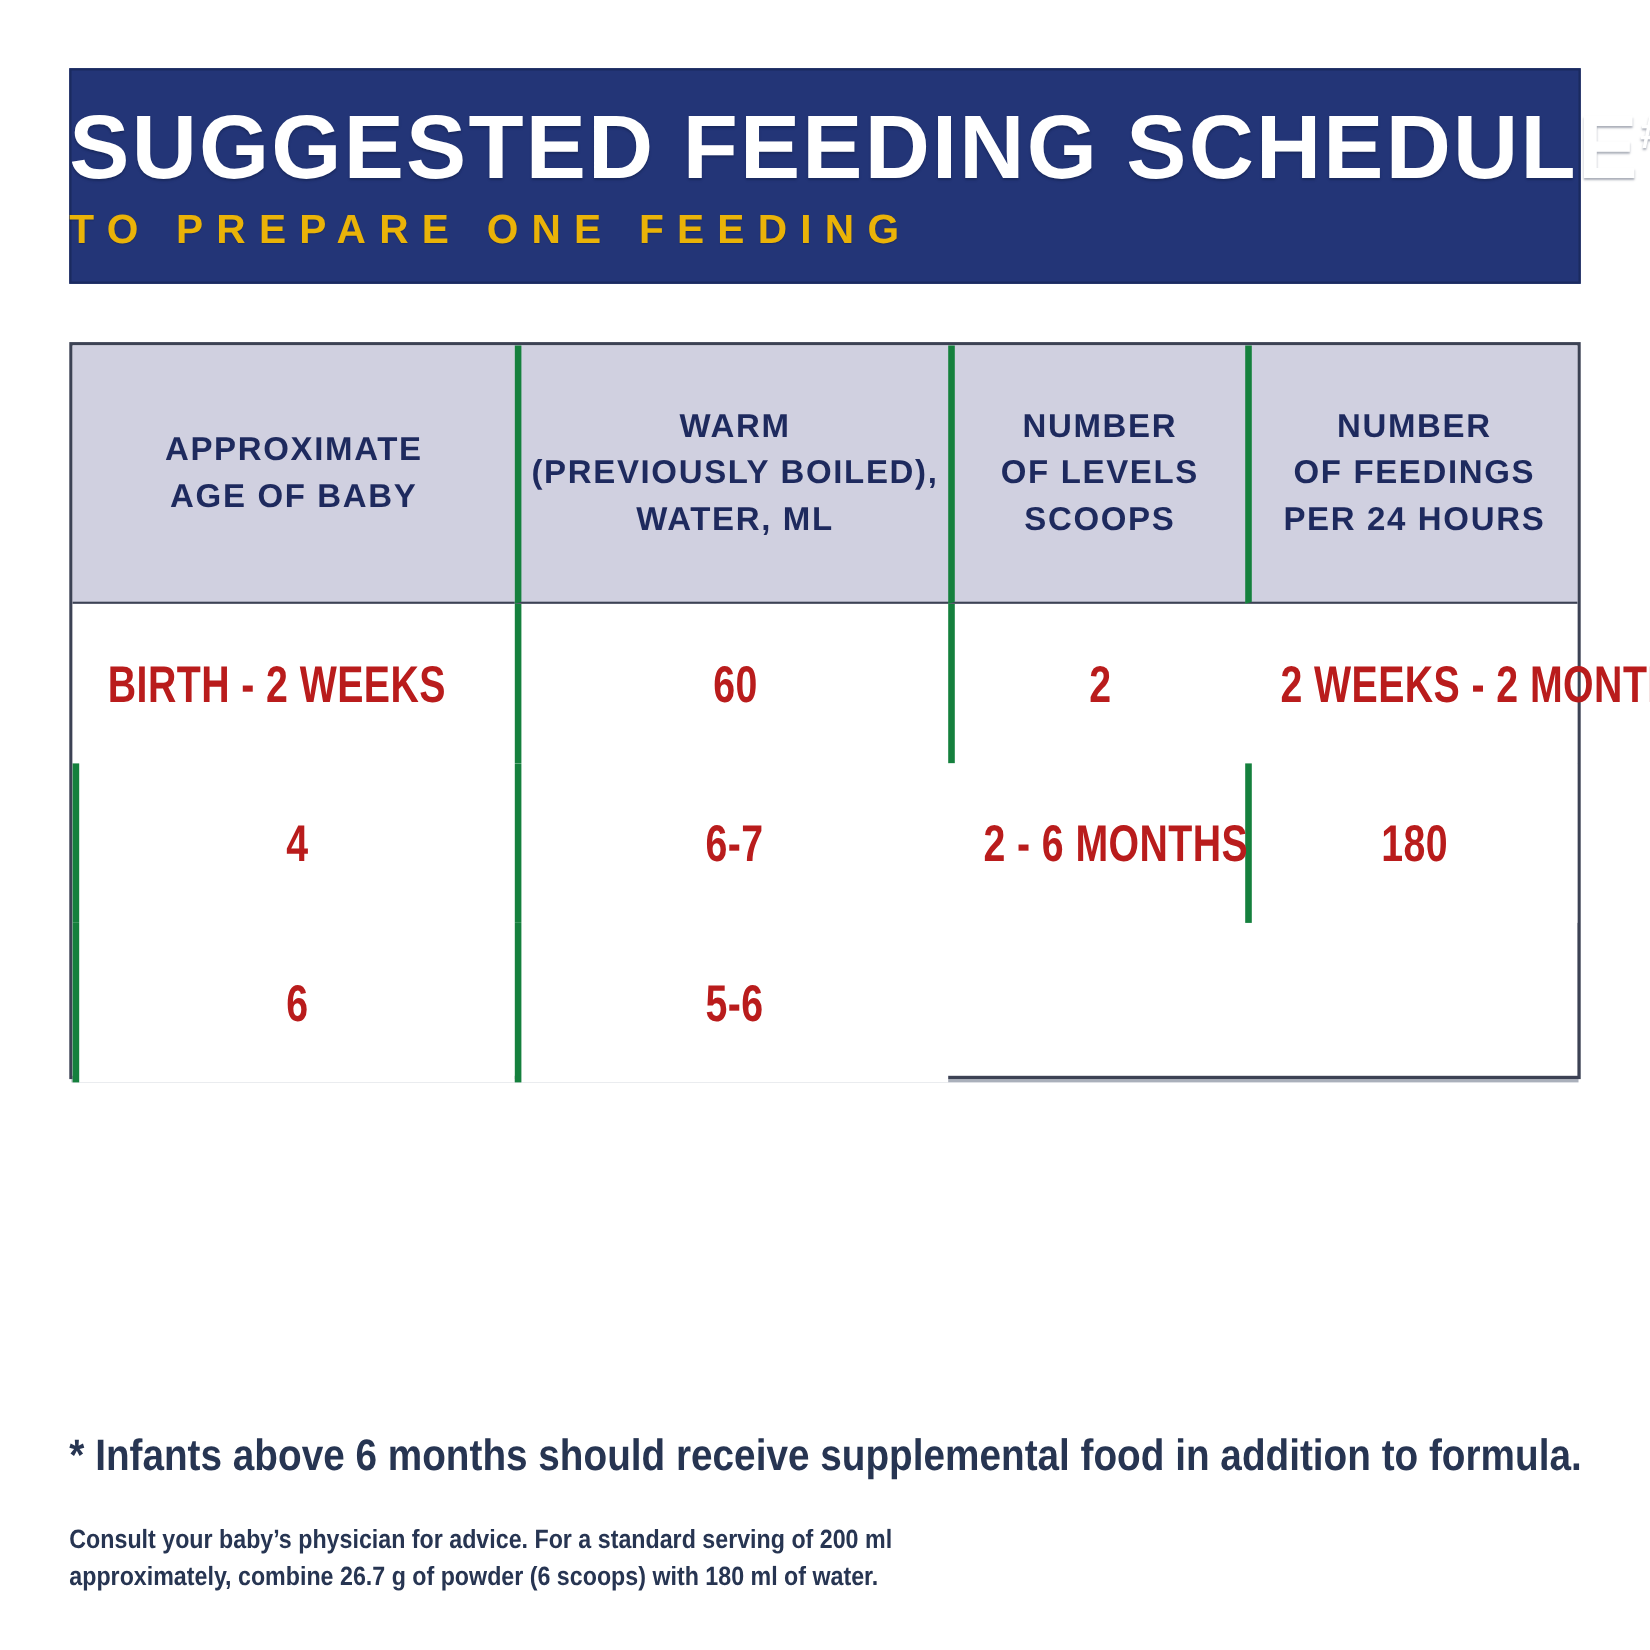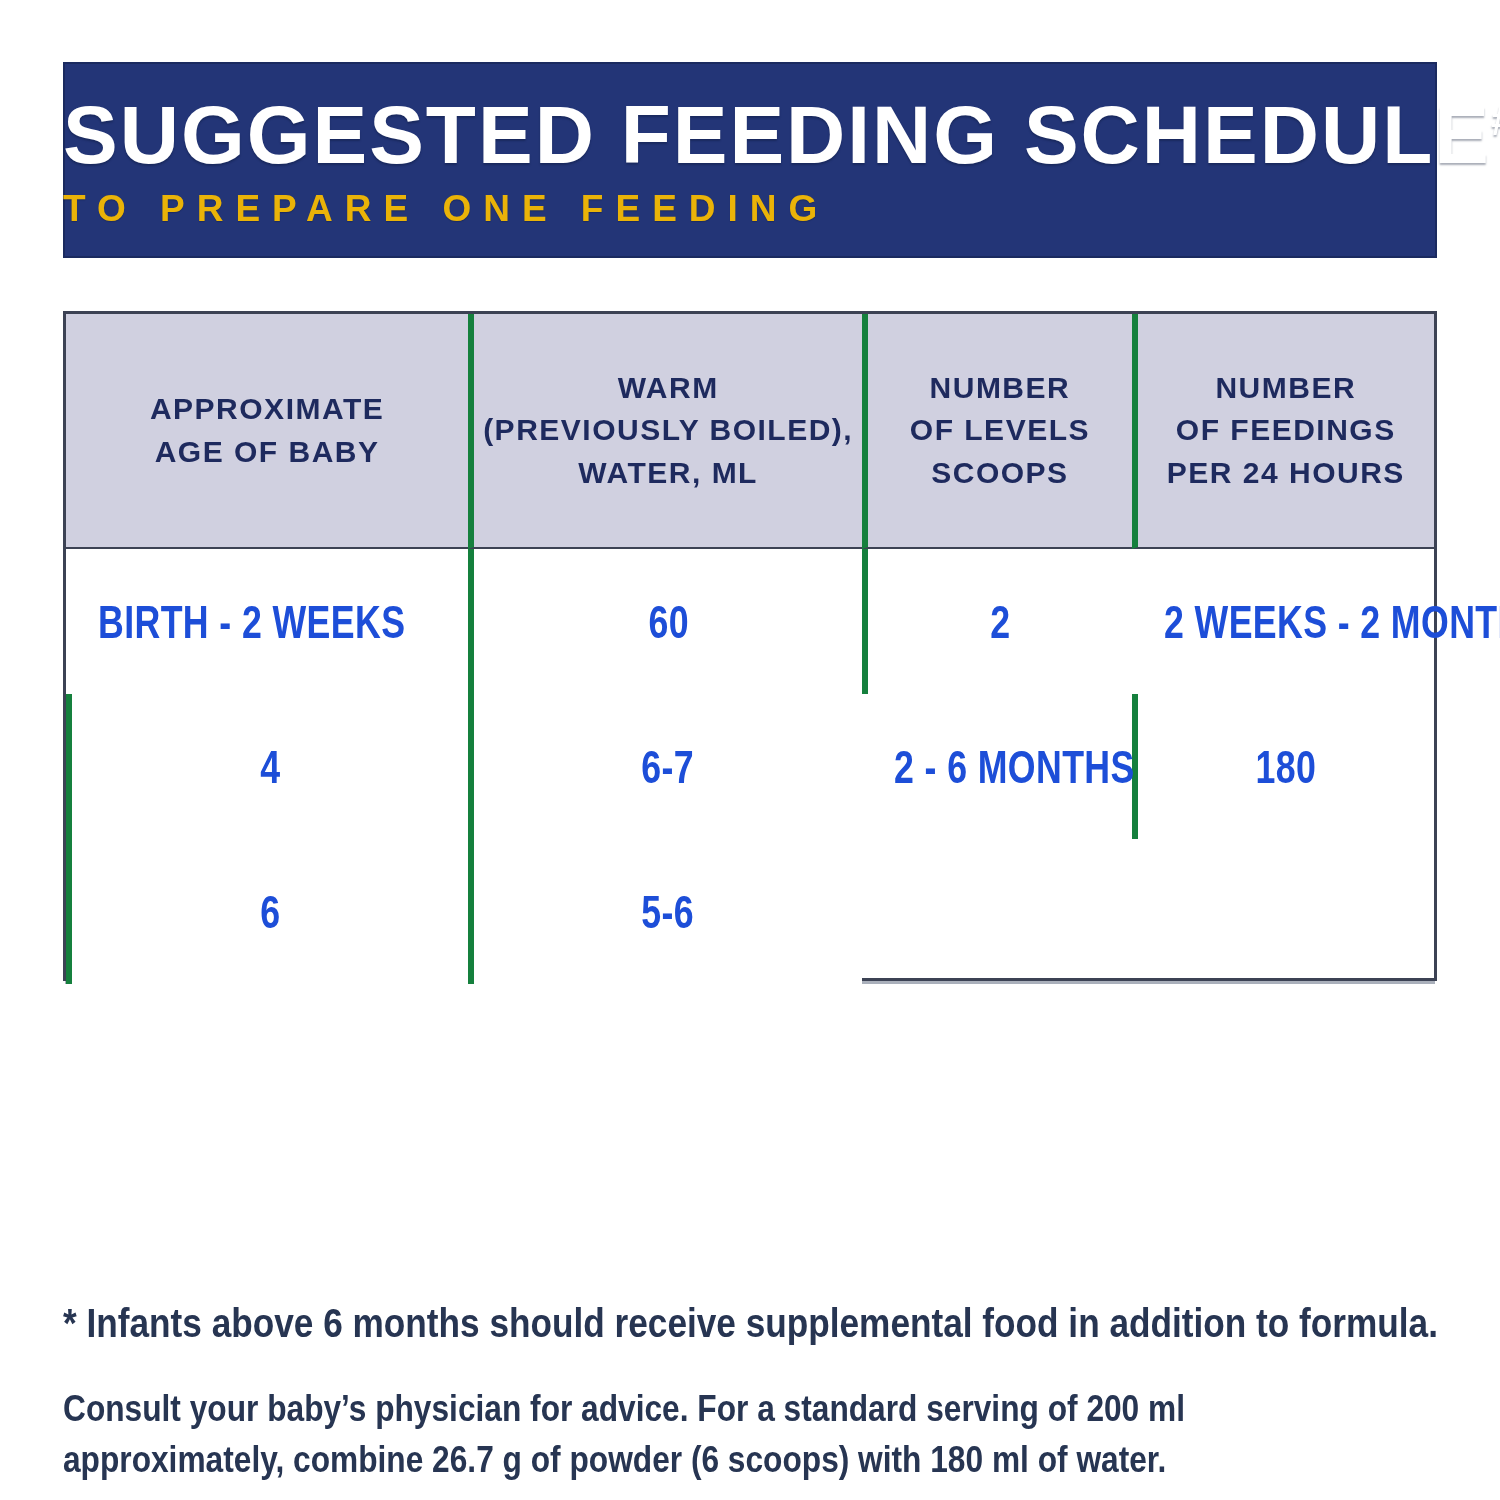--- a/index.html
+++ b/index.html
@@ -74,21 +74,21 @@
     background: #d0d0e0;
     border-bottom: 2px solid #3c4254;
     color: #1e2a5e;
     font-weight: 700;
     font-size: 30px;
     letter-spacing: 1.5px;
     text-align: center;
     white-space: pre;
     line-height: 1.42;
   }
-  .td { background: #ffffff; color: #1d4ed8; }
+  .td { background: #ffffff; color: #b91c1c; }
   .td.agecell { justify-content: flex-start; padding-left: 32px; }
   .cond {
     display: inline-block;
     font-weight: 700;
     font-size: 47px;
     letter-spacing: 0.5px;
     transform: scaleX(0.76);
     transform-origin: center center;
     white-space: nowrap;
   }
@@ -96,21 +96,21 @@
 
   
   .footnotes {
     position: absolute;
     left: 63px; top: 1295px;
     width: 1420px;
     color: #273552;
   }
   .footnote { font-weight: 700; line-height: 1.44; }
   .fn1 { font-size: 40px; }
-  .fn2 { font-size: 36px; margin-top: 30px; }
+  .fn2 { font-size: 24px; margin-top: 30px; }
   .squeeze {
     display: inline-block;
     transform: scaleX(0.88);
     transform-origin: left top;
     white-space: pre;
   }
 </style>
 </head>
 <body>
 

